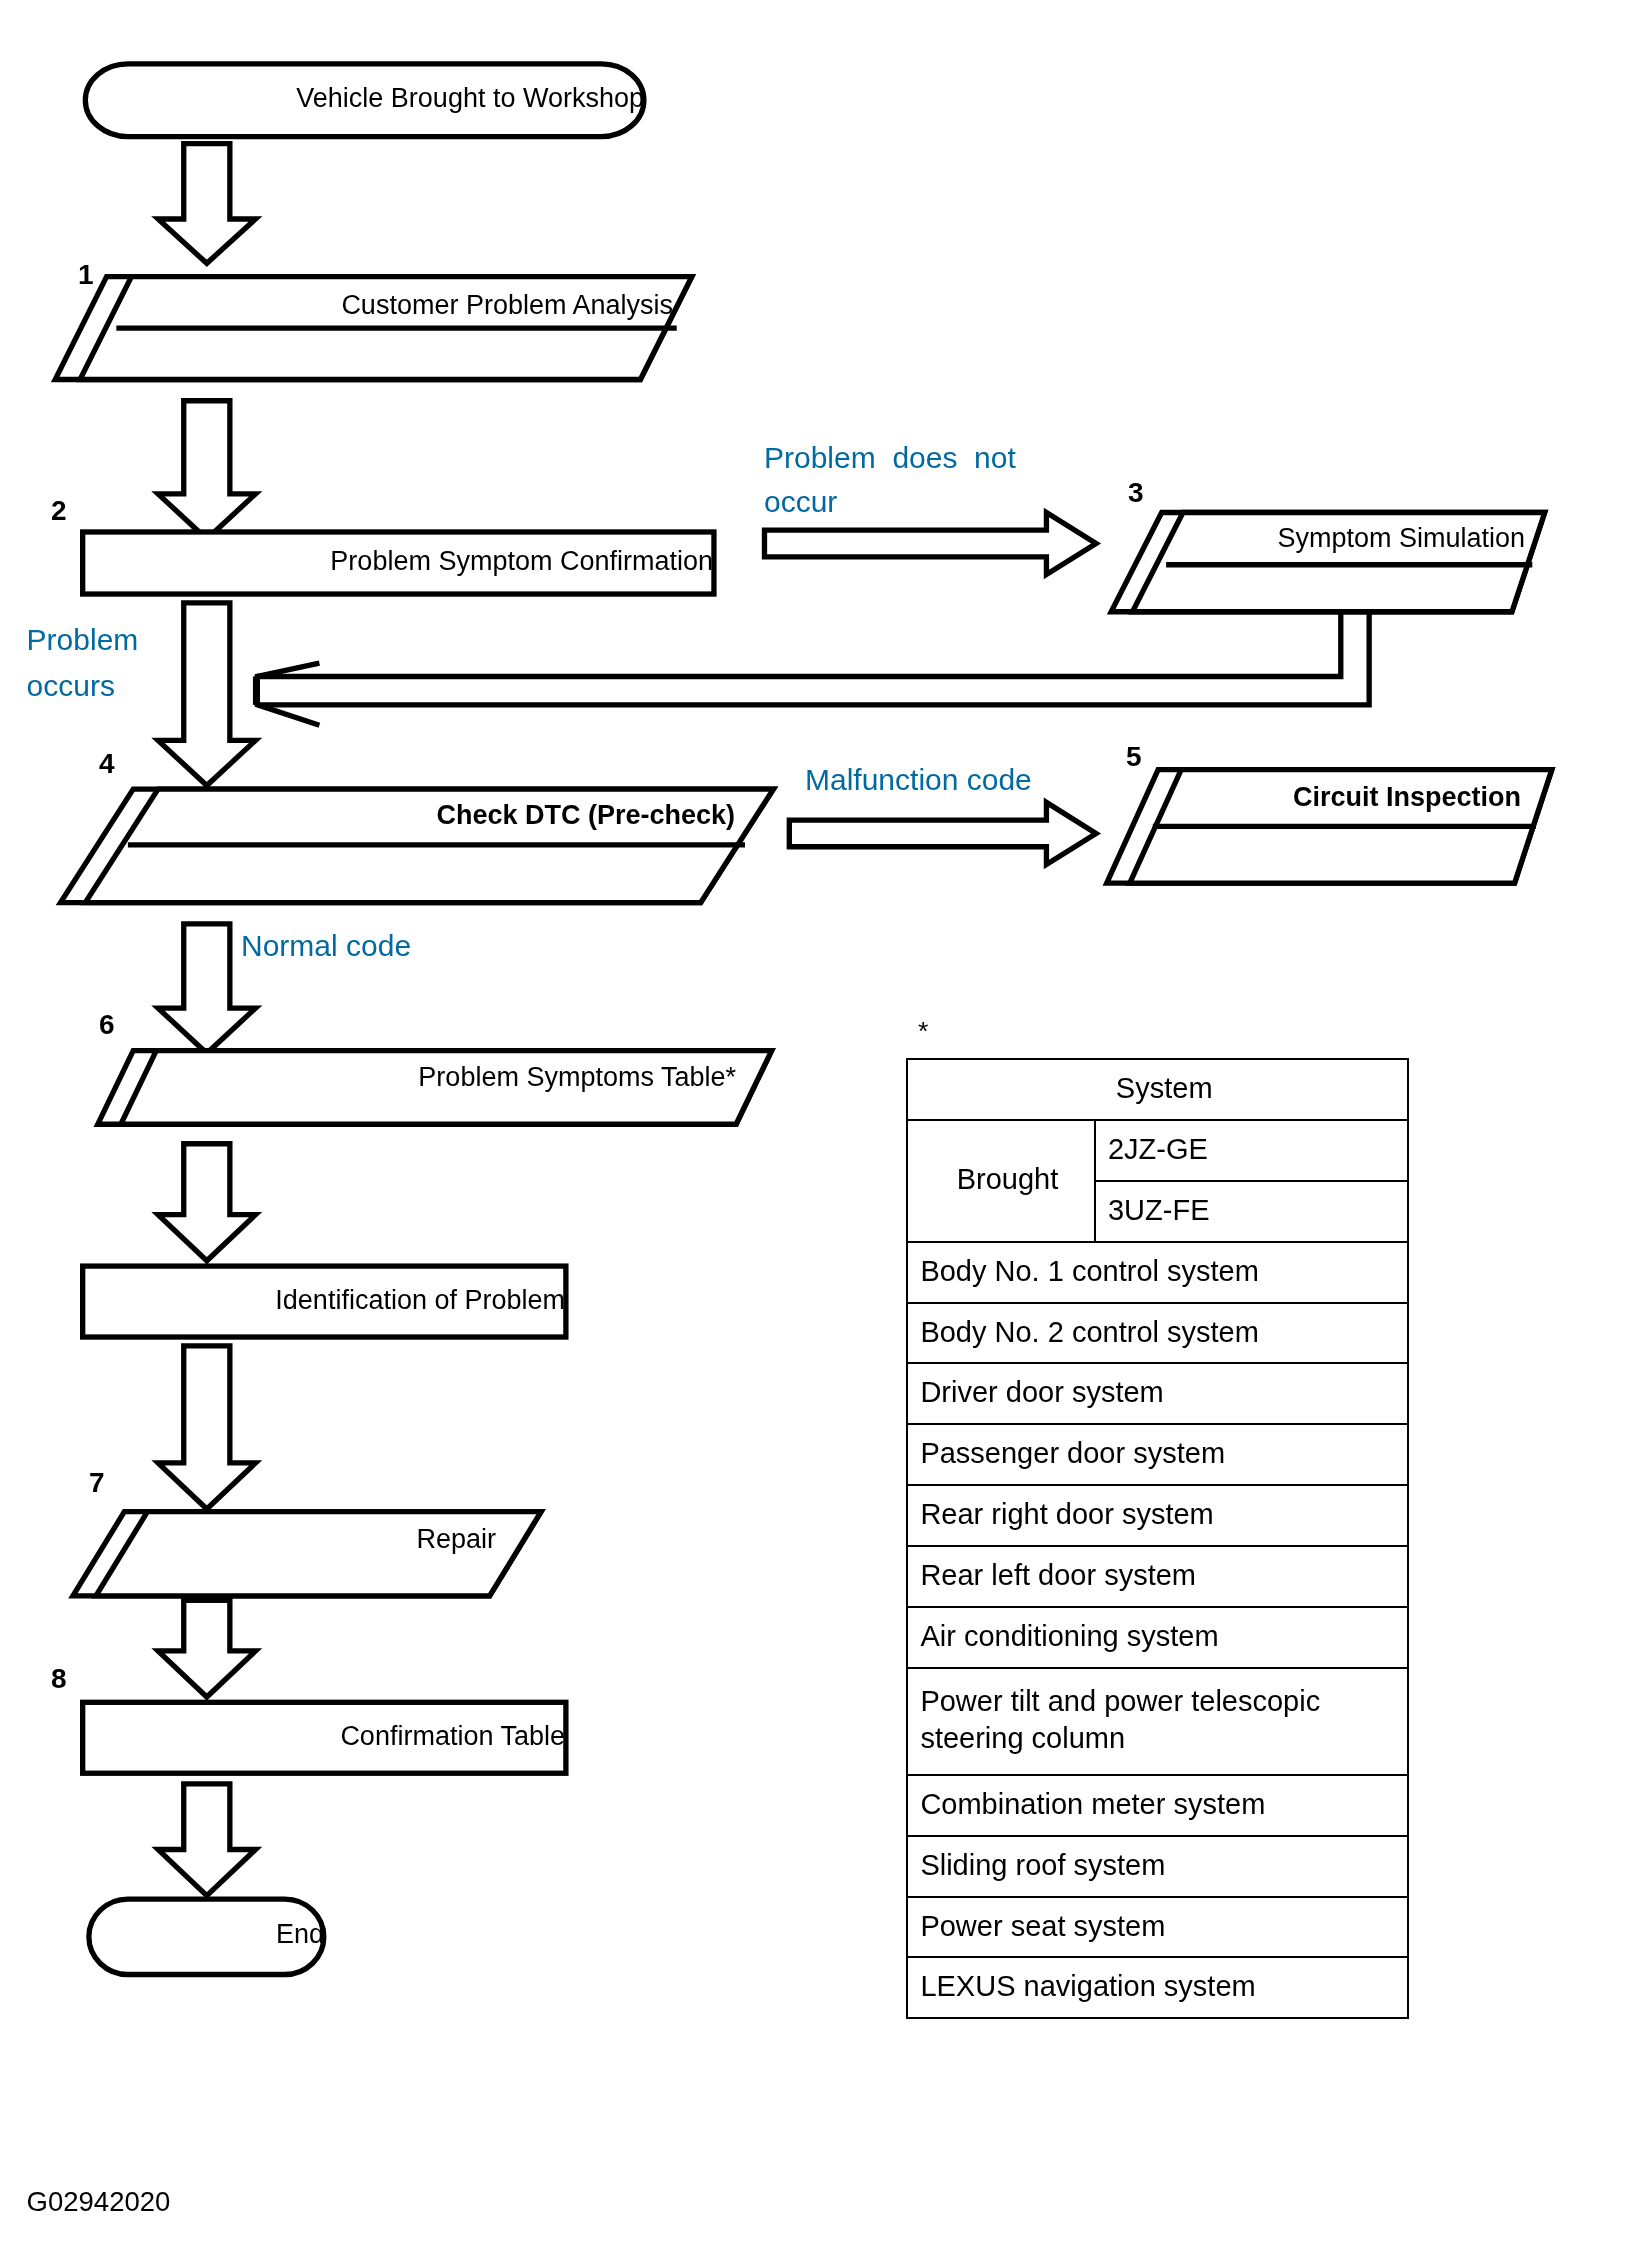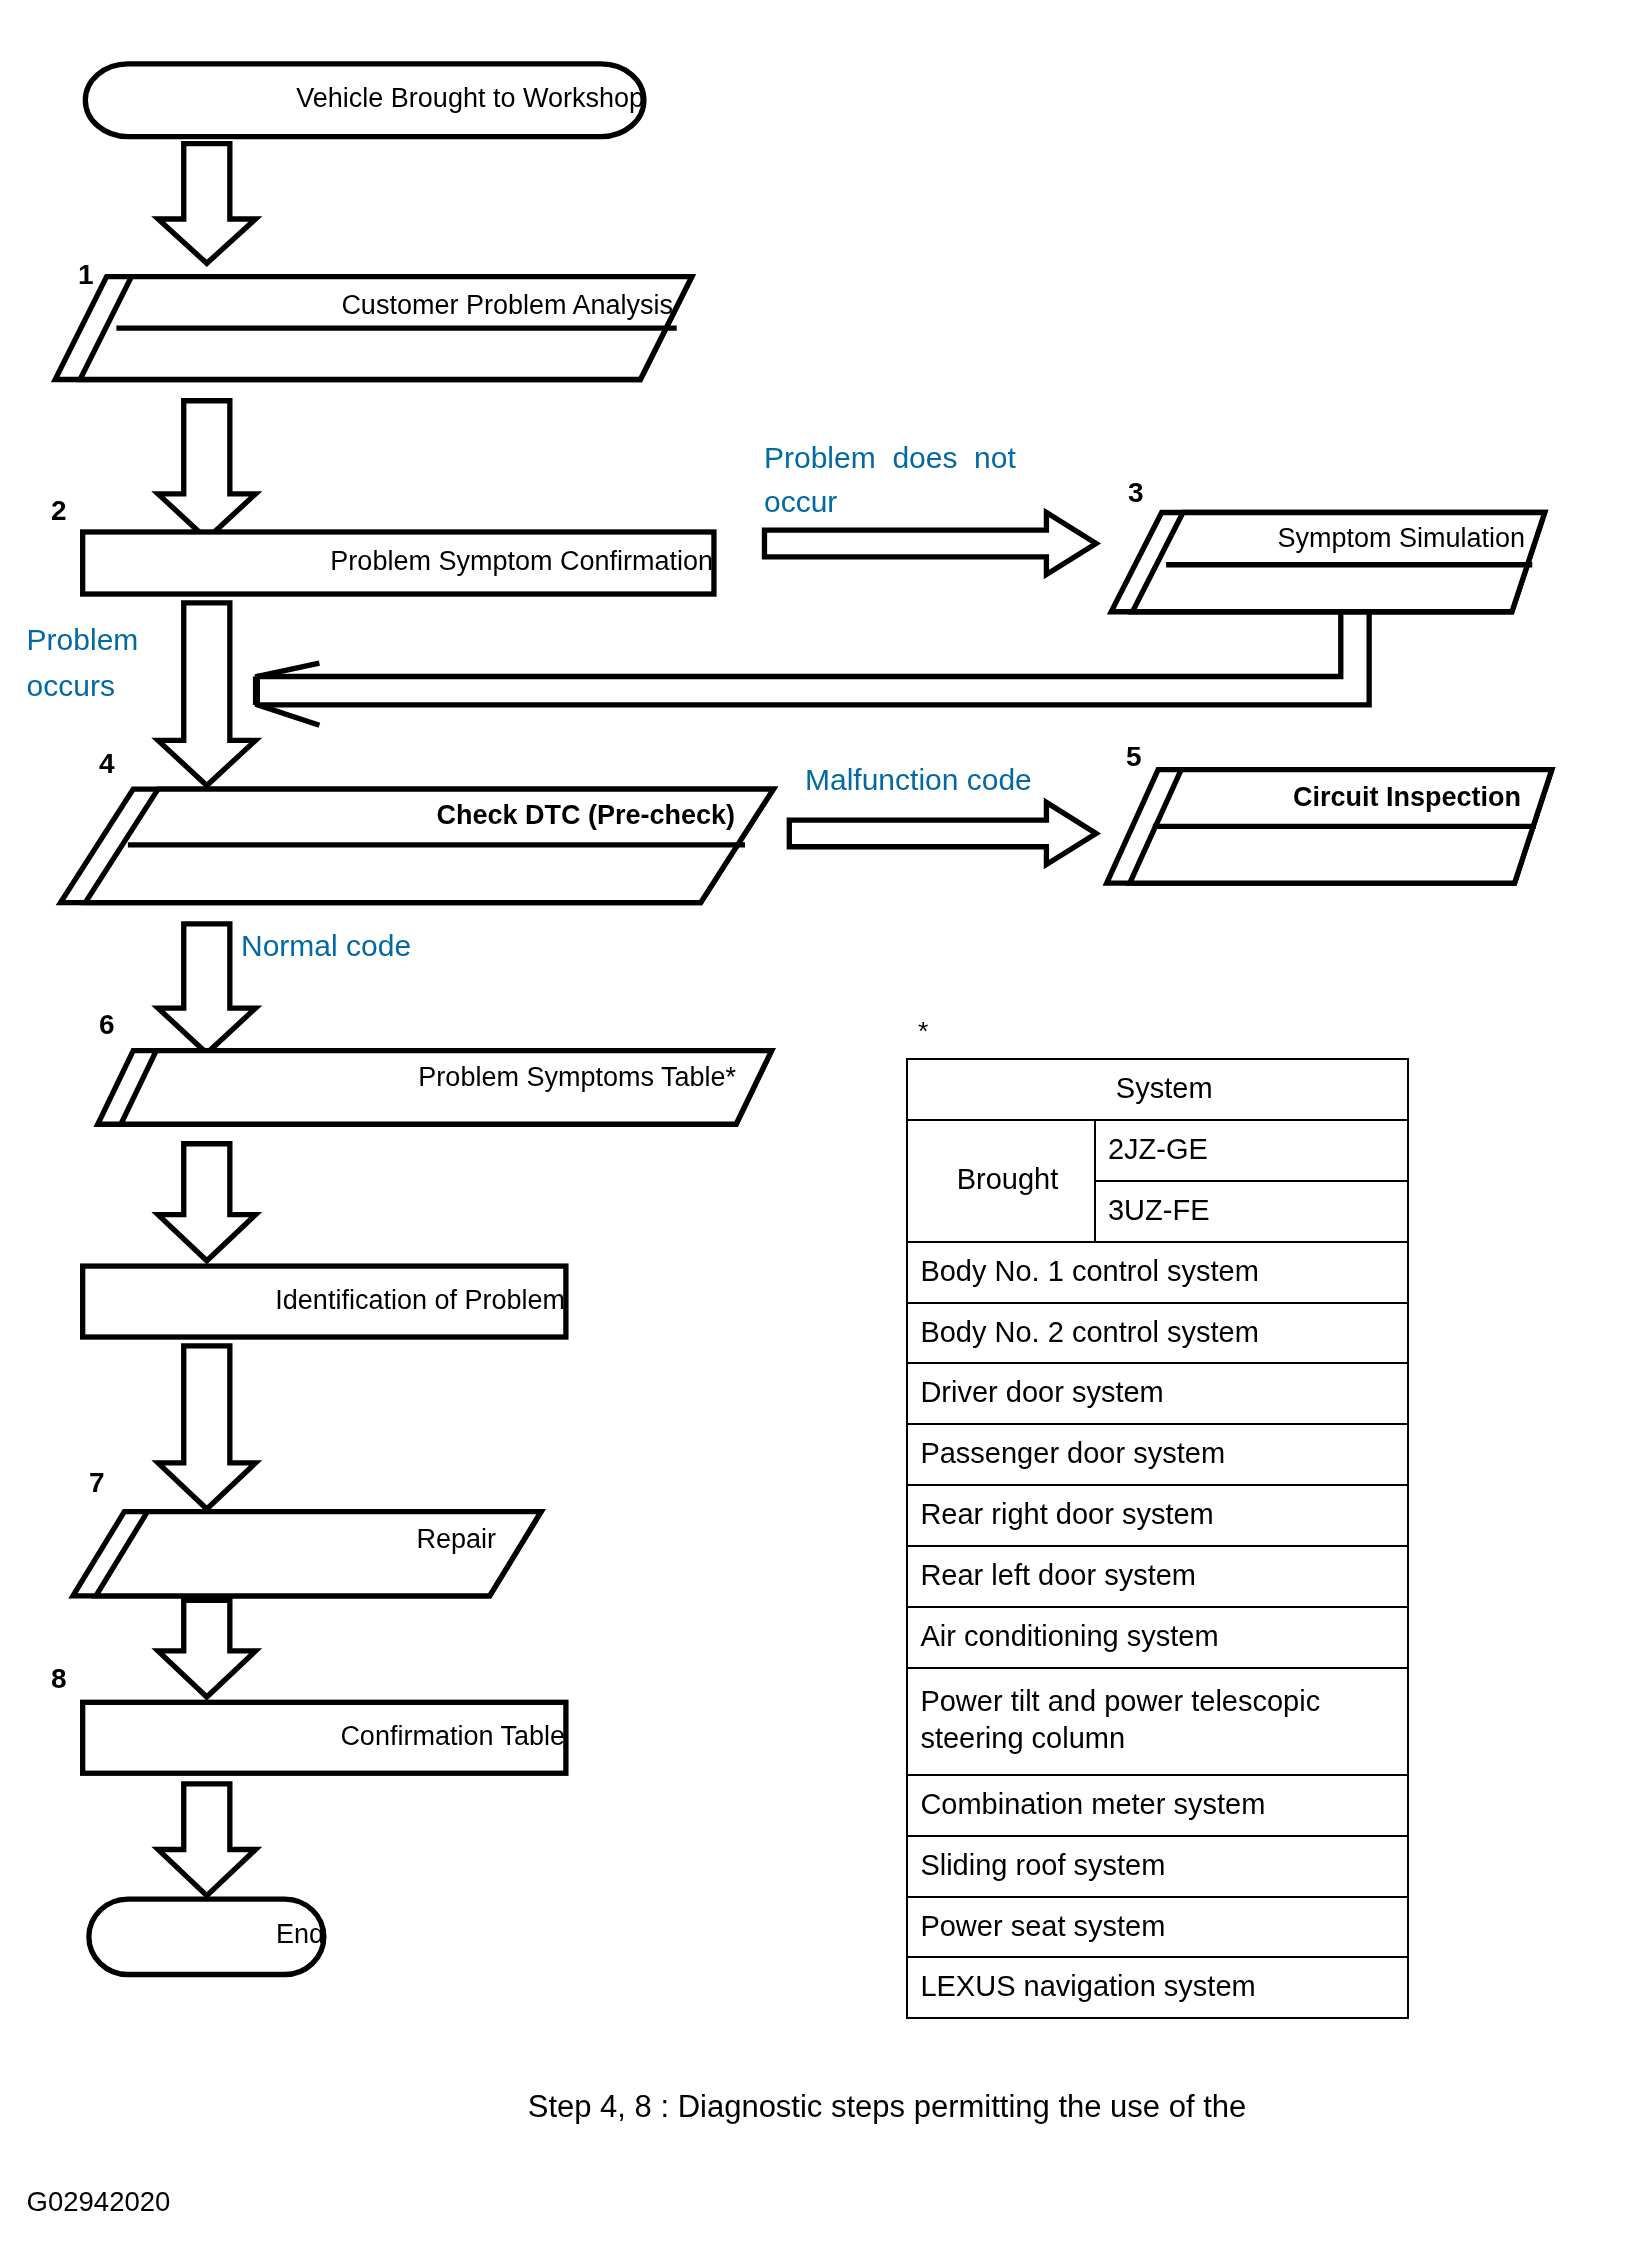--- a/index.html
+++ b/index.html
@@ -264,17 +264,16 @@
     <tr>
         <td colspan="2">Power seat system</td>
       </tr>
     <tr>
         <td colspan="2">LEXUS navigation system</td>
       </tr>
   </tbody>
 </table>
 
 <div class="caption">
-  <div>Step 4, 8 : Diagnostic steps permitting the use of the</div>
 </div>
 
 <div class="figid">G02942020</div>
 
 
 </body></html>

